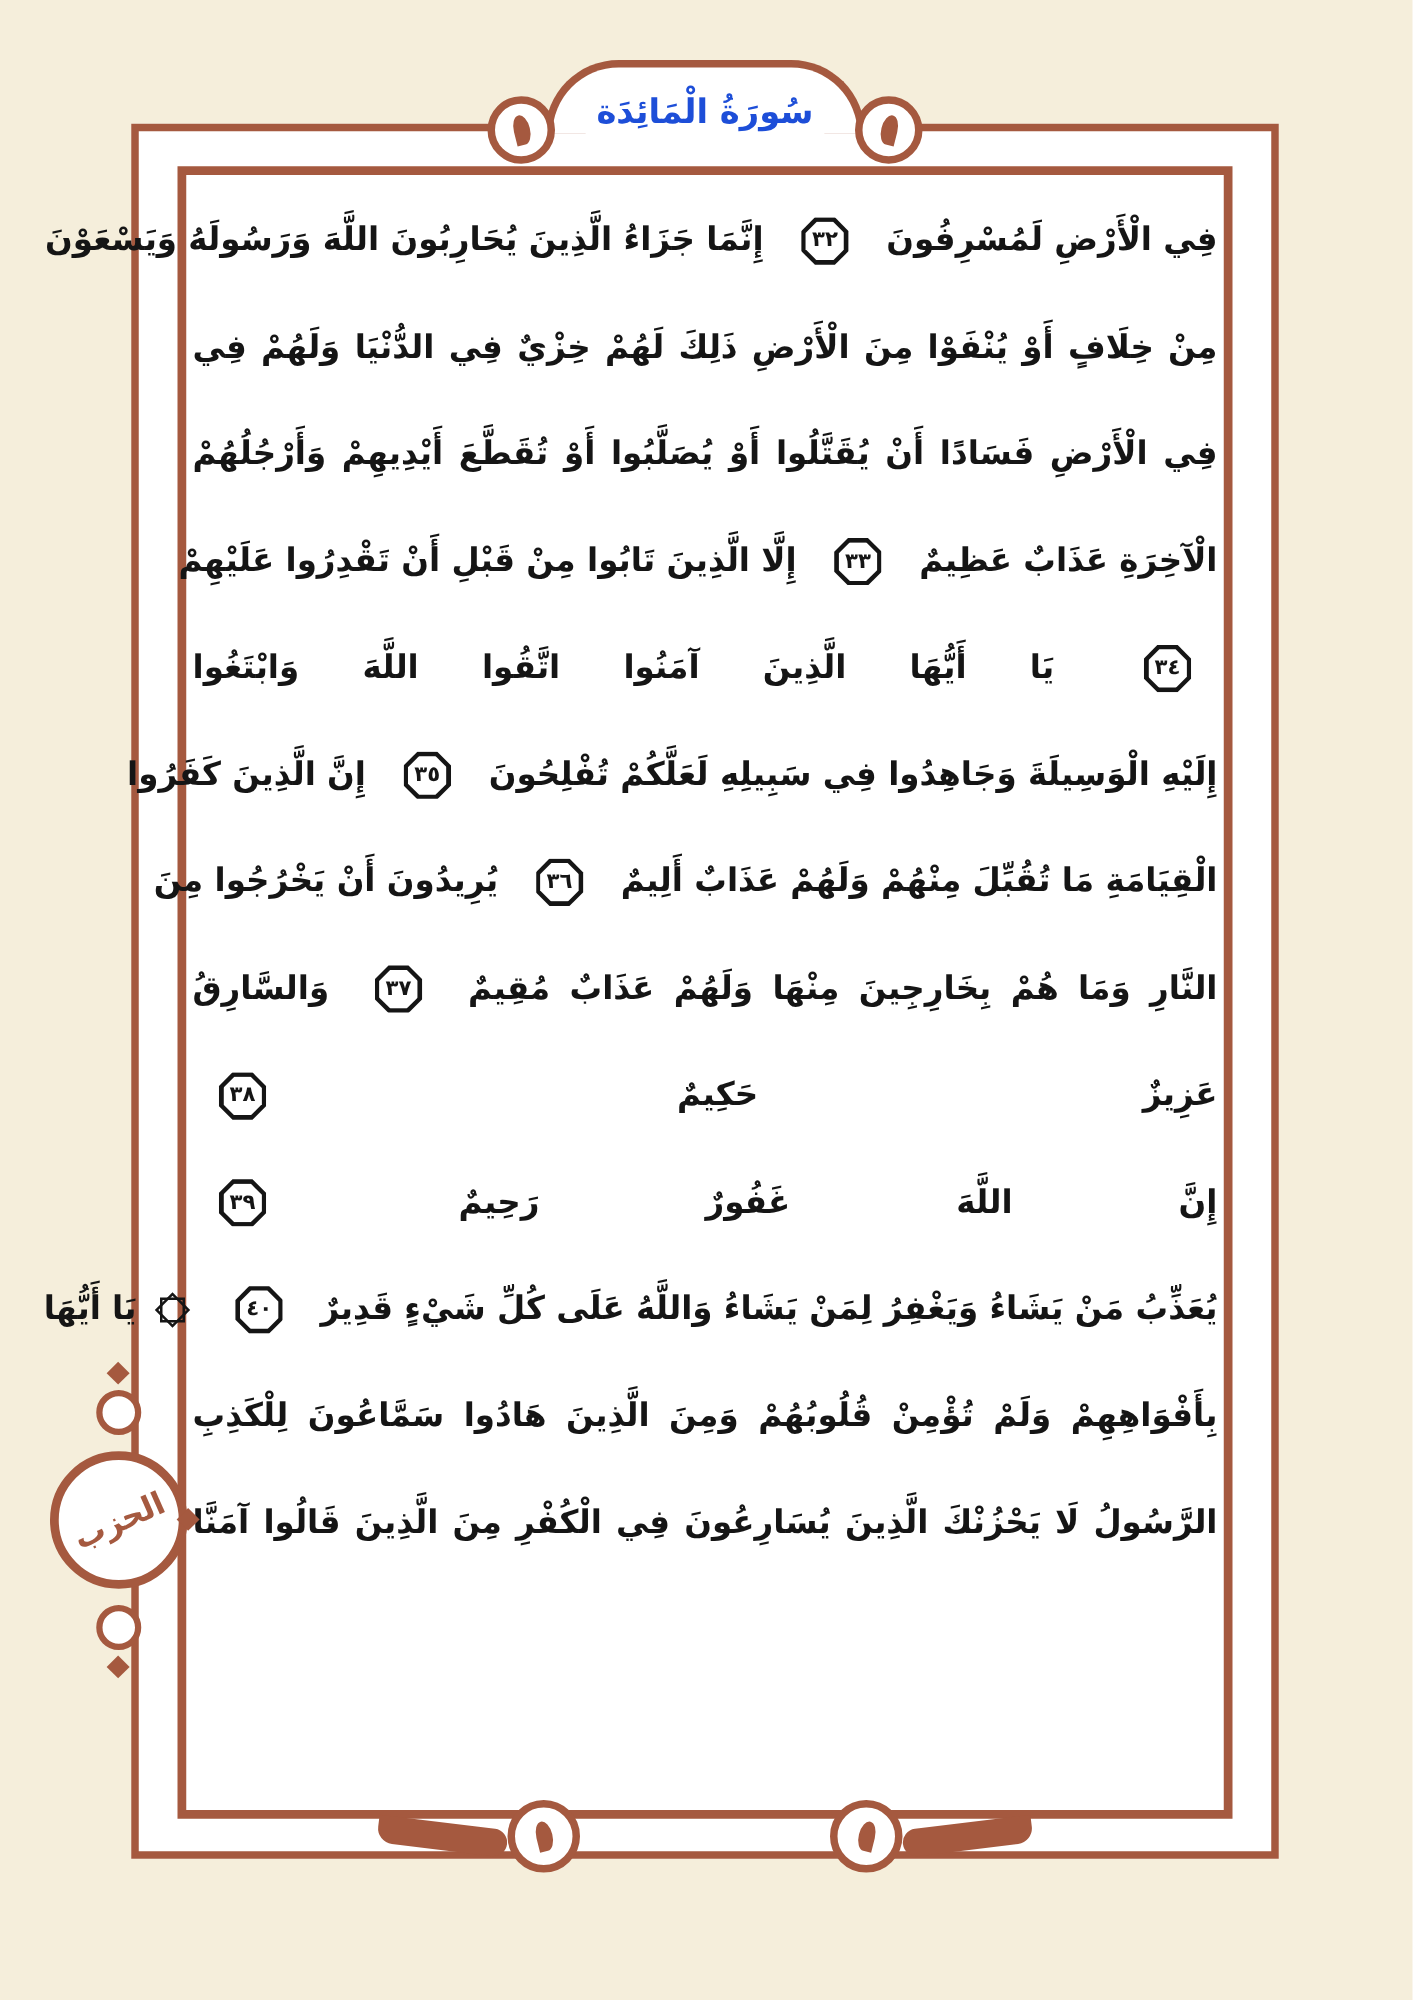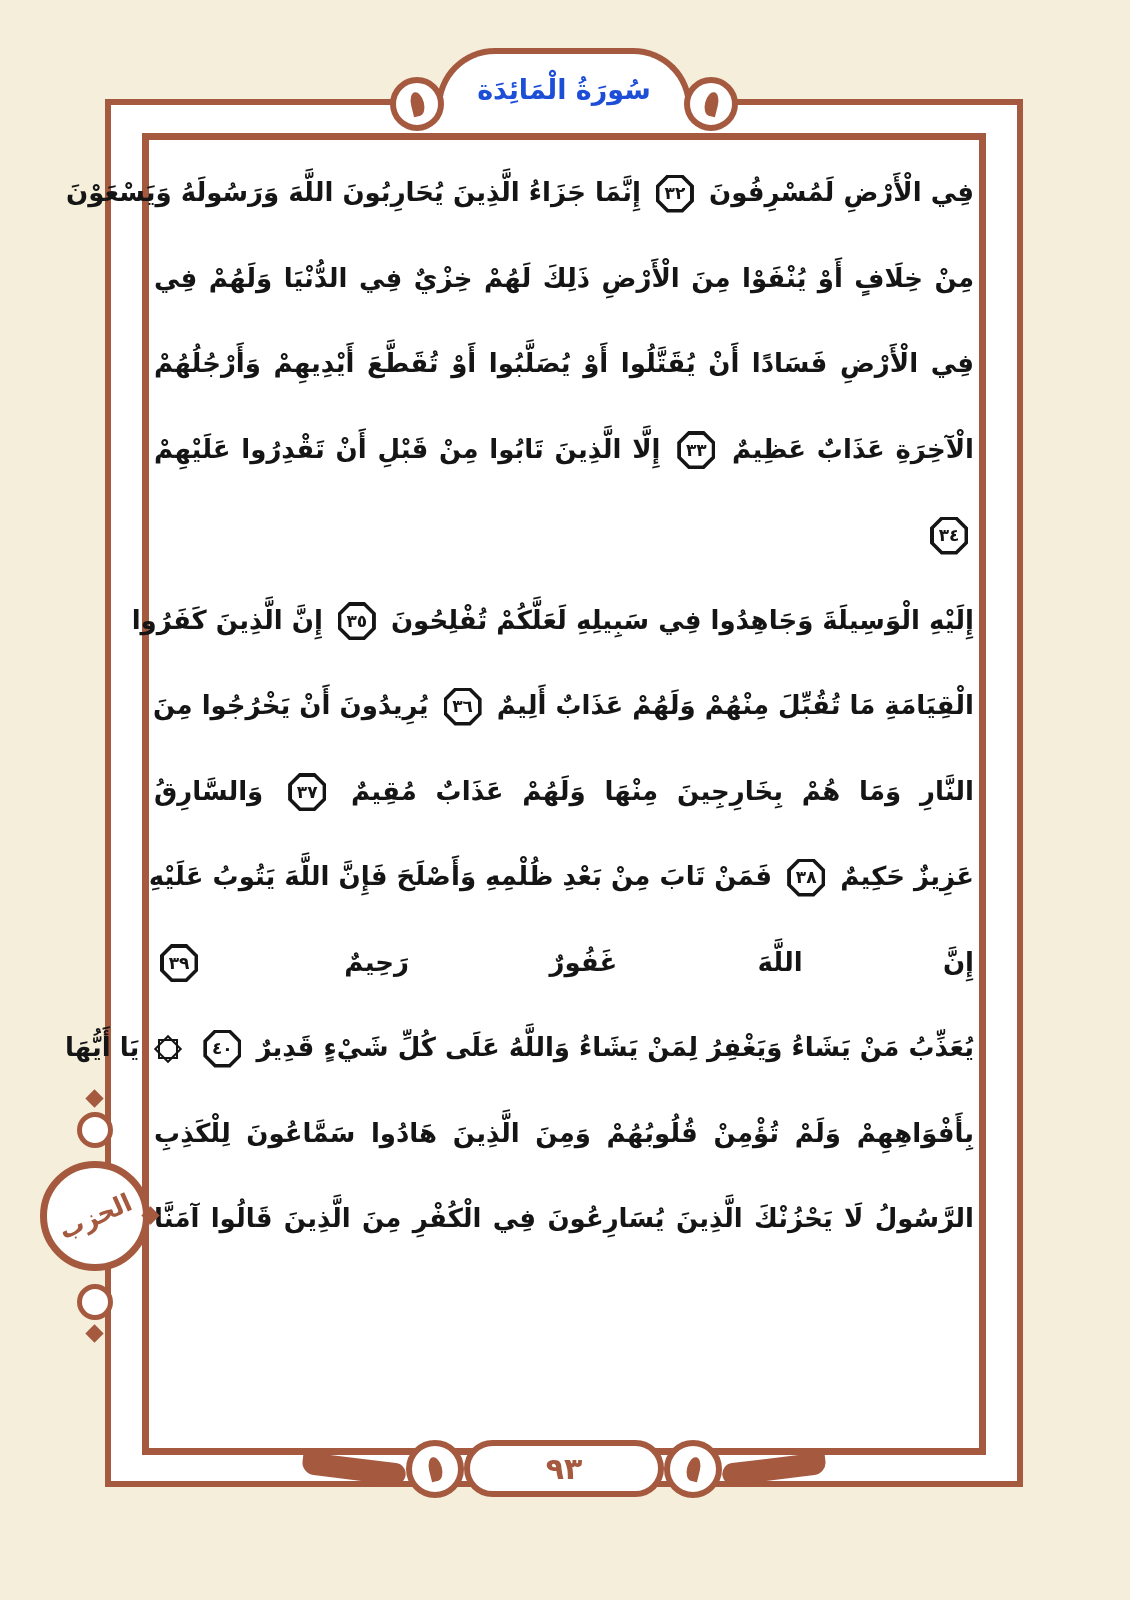--- a/index.html
+++ b/index.html
@@ -75,21 +75,21 @@
   .text-area{
     position:absolute;left:154px;top:150px;width:820px;height:1290px;
     direction:rtl;color:#151515;z-index:3;
   }
   .line{
     height:85.5px;line-height:85.5px;font-size:26px;font-weight:bold;
     text-align:justify;text-align-last:justify;white-space:nowrap;
   }
   .ayah{
     display:inline-flex;width:38px;height:38px;background:#151515;
-    align-items:center;justify-content:center;vertical-align:middle;margin:0 6px;
+    align-items:center;justify-content:center;vertical-align:middle;margin:0 21px;
     clip-path:polygon(29% 0,71% 0,100% 29%,100% 71%,71% 100%,29% 100%,0 71%,0 29%);
   }
   .ayah-in{
     display:flex;width:31px;height:31px;background:#ffffff;
     align-items:center;justify-content:center;
     clip-path:polygon(29% 0,71% 0,100% 29%,100% 71%,71% 100%,29% 100%,0 71%,0 29%);
     font-size:17px;font-weight:bold;line-height:1;
   }
   .hizb{
     position:relative;display:inline-block;width:26px;height:26px;
@@ -122,33 +122,33 @@
       <div class="line"><span>فِي الْأَرْضِ لَمُسْرِفُونَ</span> <span class="ayah">
           <span class="ayah-in">٣٢</span>
         </span> <span>إِنَّمَا جَزَاءُ الَّذِينَ يُحَارِبُونَ اللَّهَ وَرَسُولَهُ وَيَسْعَوْنَ</span></div>
       <div class="line"><span>مِنْ خِلَافٍ أَوْ يُنْفَوْا مِنَ الْأَرْضِ ذَلِكَ لَهُمْ خِزْيٌ فِي الدُّنْيَا وَلَهُمْ فِي</span></div>
       <div class="line"><span>فِي الْأَرْضِ فَسَادًا أَنْ يُقَتَّلُوا أَوْ يُصَلَّبُوا أَوْ تُقَطَّعَ أَيْدِيهِمْ وَأَرْجُلُهُمْ</span></div>
       <div class="line"><span>الْآخِرَةِ عَذَابٌ عَظِيمٌ</span> <span class="ayah">
           <span class="ayah-in">٣٣</span>
         </span> <span>إِلَّا الَّذِينَ تَابُوا مِنْ قَبْلِ أَنْ تَقْدِرُوا عَلَيْهِمْ</span></div>
       <div class="line"> <span class="ayah">
           <span class="ayah-in">٣٤</span>
-        </span> </div>
+        </span> <span>يَا أَيُّهَا الَّذِينَ آمَنُوا اتَّقُوا اللَّهَ وَابْتَغُوا</span></div>
       <div class="line"><span>إِلَيْهِ الْوَسِيلَةَ وَجَاهِدُوا فِي سَبِيلِهِ لَعَلَّكُمْ تُفْلِحُونَ</span> <span class="ayah">
           <span class="ayah-in">٣٥</span>
         </span> <span>إِنَّ الَّذِينَ كَفَرُوا</span></div>
       <div class="line"><span>الْقِيَامَةِ مَا تُقُبِّلَ مِنْهُمْ وَلَهُمْ عَذَابٌ أَلِيمٌ</span> <span class="ayah">
           <span class="ayah-in">٣٦</span>
         </span> <span>يُرِيدُونَ أَنْ يَخْرُجُوا مِنَ</span></div>
       <div class="line"><span>النَّارِ وَمَا هُمْ بِخَارِجِينَ مِنْهَا وَلَهُمْ عَذَابٌ مُقِيمٌ</span> <span class="ayah">
           <span class="ayah-in">٣٧</span>
         </span> <span>وَالسَّارِقُ</span></div>
       <div class="line"><span>عَزِيزٌ حَكِيمٌ</span> <span class="ayah">
           <span class="ayah-in">٣٨</span>
-        </span> <span>فَمَنْ تَابَ مِنْ بَعْدِ ظُلْمِهِ وَأَصْلَحَ فَإِنَّ اللَّهَ يَتُوبُ عَلَيْهِ</span></div>
+        </span> </div>
       <div class="line"><span>إِنَّ اللَّهَ غَفُورٌ رَحِيمٌ</span> <span class="ayah">
           <span class="ayah-in">٣٩</span>
         </span> </div>
       <div class="line"><span>يُعَذِّبُ مَنْ يَشَاءُ وَيَغْفِرُ لِمَنْ يَشَاءُ وَاللَّهُ عَلَى كُلِّ شَيْءٍ قَدِيرٌ</span> <span class="ayah">
           <span class="ayah-in">٤٠</span>
         </span> <span class="hizb"></span> <span>يَا أَيُّهَا</span></div>
       <div class="line"><span>بِأَفْوَاهِهِمْ وَلَمْ تُؤْمِنْ قُلُوبُهُمْ وَمِنَ الَّذِينَ هَادُوا سَمَّاعُونَ لِلْكَذِبِ</span></div>
       <div class="line"><span>الرَّسُولُ لَا يَحْزُنْكَ الَّذِينَ يُسَارِعُونَ فِي الْكُفْرِ مِنَ الَّذِينَ قَالُوا آمَنَّا</span></div>
     </div>
 
@@ -162,17 +162,14 @@
   <div class="med-diamond" style="left:88px;top:1327px;"></div>
 
   <div class="wing left"></div>
   <div class="wing right"></div>
   <div class="orn-circle" style="left:406px;top:1440px;width:58px;height:58px;">
     <div class="leaf"></div>
   </div>
   <div class="orn-circle" style="left:664px;top:1440px;width:58px;height:58px;">
     <div class="leaf" style="transform:rotate(14deg) scaleX(-1);"></div>
   </div>
-  <div class="page-pill">
-    <div class="page-number">٩٣</div>
-  </div>
 
 </div>
 
 </body></html>

